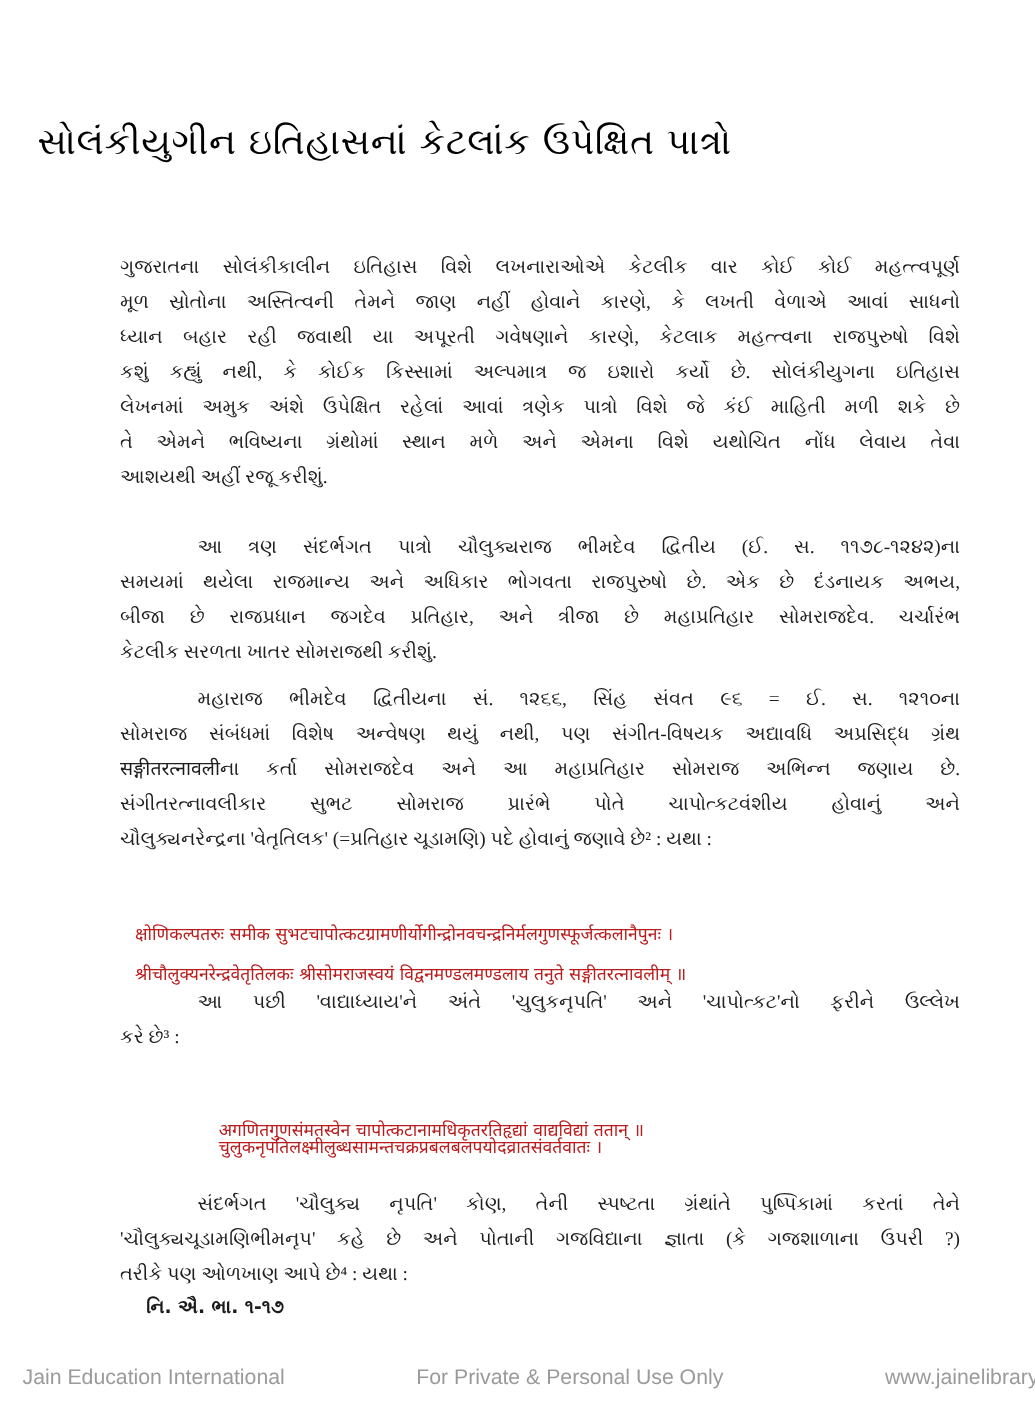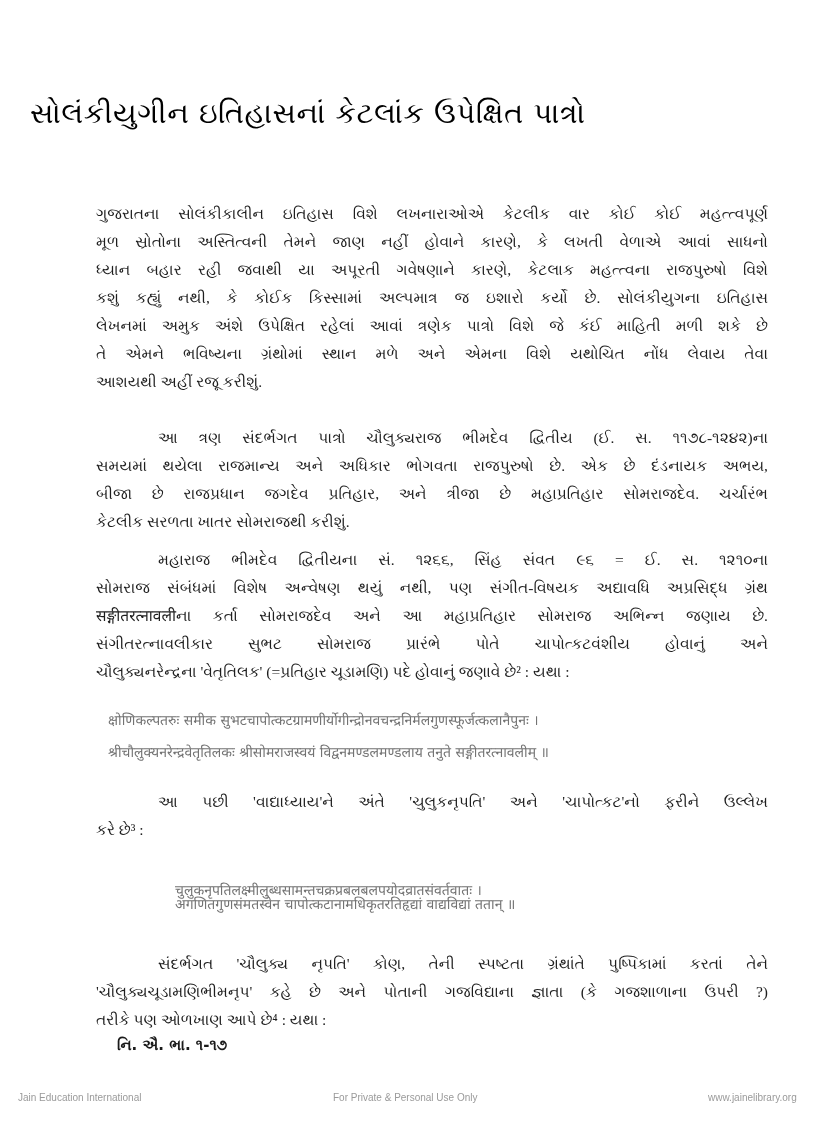--- a/index.html
+++ b/index.html
@@ -5,23 +5,23 @@
   html, body { margin: 0; padding: 0; background: #ffffff; }
   body { width: 828px; height: 1122px; position: relative; overflow: hidden;
          font-family: "DejaVu Sans", sans-serif; color: #1a1a1a; }
   .title { position: absolute; left: 30px; top: 96px; font-size: 29px; font-weight: normal;
            letter-spacing: 0.5px; color: #000000; white-space: nowrap; }
   .para { position: absolute; left: 96px; width: 672px; font-size: 15.5px; line-height: 28px;
           text-align: justify; color: #1e1e1e; font-family: Liberation Serif, serif; }
   .para .ln { display: block; white-space: nowrap; overflow: hidden; text-align-last: justify; text-align: justify; }
   .para .ln.last { text-align-last: left; }
   .indent { padding-left: 62px; }
-  .verse { position: absolute; font-family: "DejaVu Serif", serif; font-size: 14px; color: #737373; white-space: nowrap; }
+  .verse { position: absolute; font-family: "DejaVu Serif", serif; font-size: 14px; color: #b91c1c; white-space: nowrap; margin-top: 27px; }
   .ref { position: absolute; left: 117px; top: 1036px; font-size: 15px; font-weight: bold; color: #1a1a1a; }
-  .footer { position: absolute; top: 1092px; font-family: "Liberation Sans", sans-serif; font-size: 10px; color: #9a9a9a; }
+  .footer { position: absolute; top: 1092px; font-family: "Liberation Sans", sans-serif; font-size: 17px; color: #9a9a9a; }
 </style>
 </head>
 <body>
 
 <div>
   <div class="title">સોલંકીયુગીન ઇતિહાસનાં કેટલાંક ઉપેક્ષિત પાત્રો</div>
 
   <div class="para" style="top:200px;">
     <span class="ln">ગુજરાતના સોલંકીકાલીન ઇતિહાસ વિશે લખનારાઓએ કેટલીક વાર કોઈ કોઈ મહત્ત્વપૂર્ણ</span>
     <span class="ln">મૂળ સ્રોતોના અસ્તિત્વની તેમને જાણ નહીં હોવાને કારણે, કે લખતી વેળાએ આવાં સાધનો</span>
@@ -49,21 +49,21 @@
 
   <div class="verse" style="left:108px; top:710px;">क्षोणिकल्पतरुः समीक सुभटचापोत्कटग्रामणीर्योगीन्द्रोनवचन्द्रनिर्मलगुणस्फूर्जत्कलानैपुनः ।</div>
   <div class="verse" style="left:108px; top:742px;">श्रीचौलुक्यनरेन्द्रवेतृतिलकः श्रीसोमराजस्वयं विद्वनमण्डलमण्डलाय तनुते सङ्गीतरत्नावलीम् ॥</div>
 
   <div class="para" style="top:788px;">
     <span class="ln indent">આ પછી 'વાદ્યાધ્યાય'ને અંતે 'ચુલુકનૃપતિ' અને 'ચાપોત્કટ'નો ફરીને ઉલ્લેખ</span>
     <span class="ln last">કરે છે³ :</span>
   </div>
 
   <div class="verse" style="left:175px; top:880px;">चुलुकनृपतिलक्ष्मीलुब्धसामन्तचक्रप्रबलबलपयोदव्रातसंवर्तवातः ।</div>
-  <div class="verse" style="left:175px; top:894px;">अगणितगुणसंमतस्वेन चापोत्कटानामधिकृतरतिहृद्यां वाद्यविद्यां ततान् ॥</div>
+  <div class="verse" style="left:175px; top:867px;">अगणितगुणसंमतस्वेन चापोत्कटानामधिकृतरतिहृद्यां वाद्यविद्यां ततान् ॥</div>
 
   <div class="para" style="top:950px;">
     <span class="ln indent">સંદર્ભગત 'ચૌલુક્ય નૃપતિ' કોણ, તેની સ્પષ્ટતા ગ્રંથાંતે પુષ્પિકામાં કરતાં તેને</span>
     <span class="ln">'ચૌલુક્યચૂડામણિભીમનૃપ' કહે છે અને પોતાની ગજવિદ્યાના જ્ઞાતા (કે ગજશાળાના ઉપરી ?)</span>
     <span class="ln last">તરીકે પણ ઓળખાણ આપે છે⁴ : યથા :</span>
   </div>
 
   <div class="ref">નિ. ઐ. ભા. ૧-૧૭</div>
 
   <div class="footer" style="left:18px;">Jain Education International</div>

